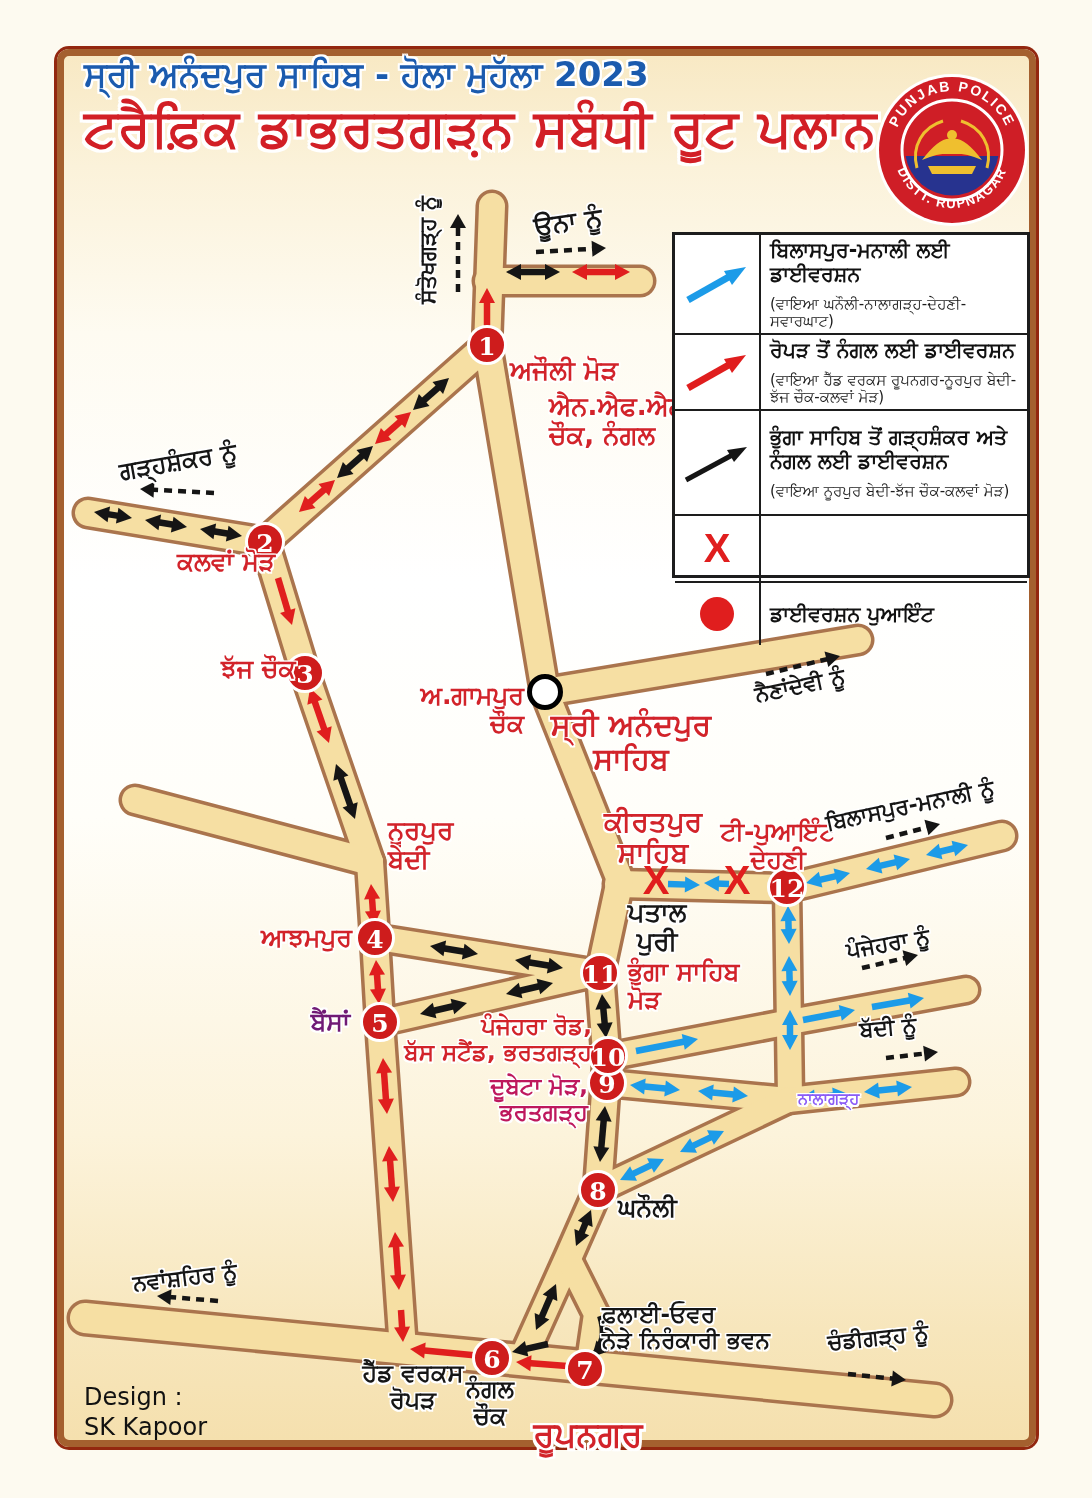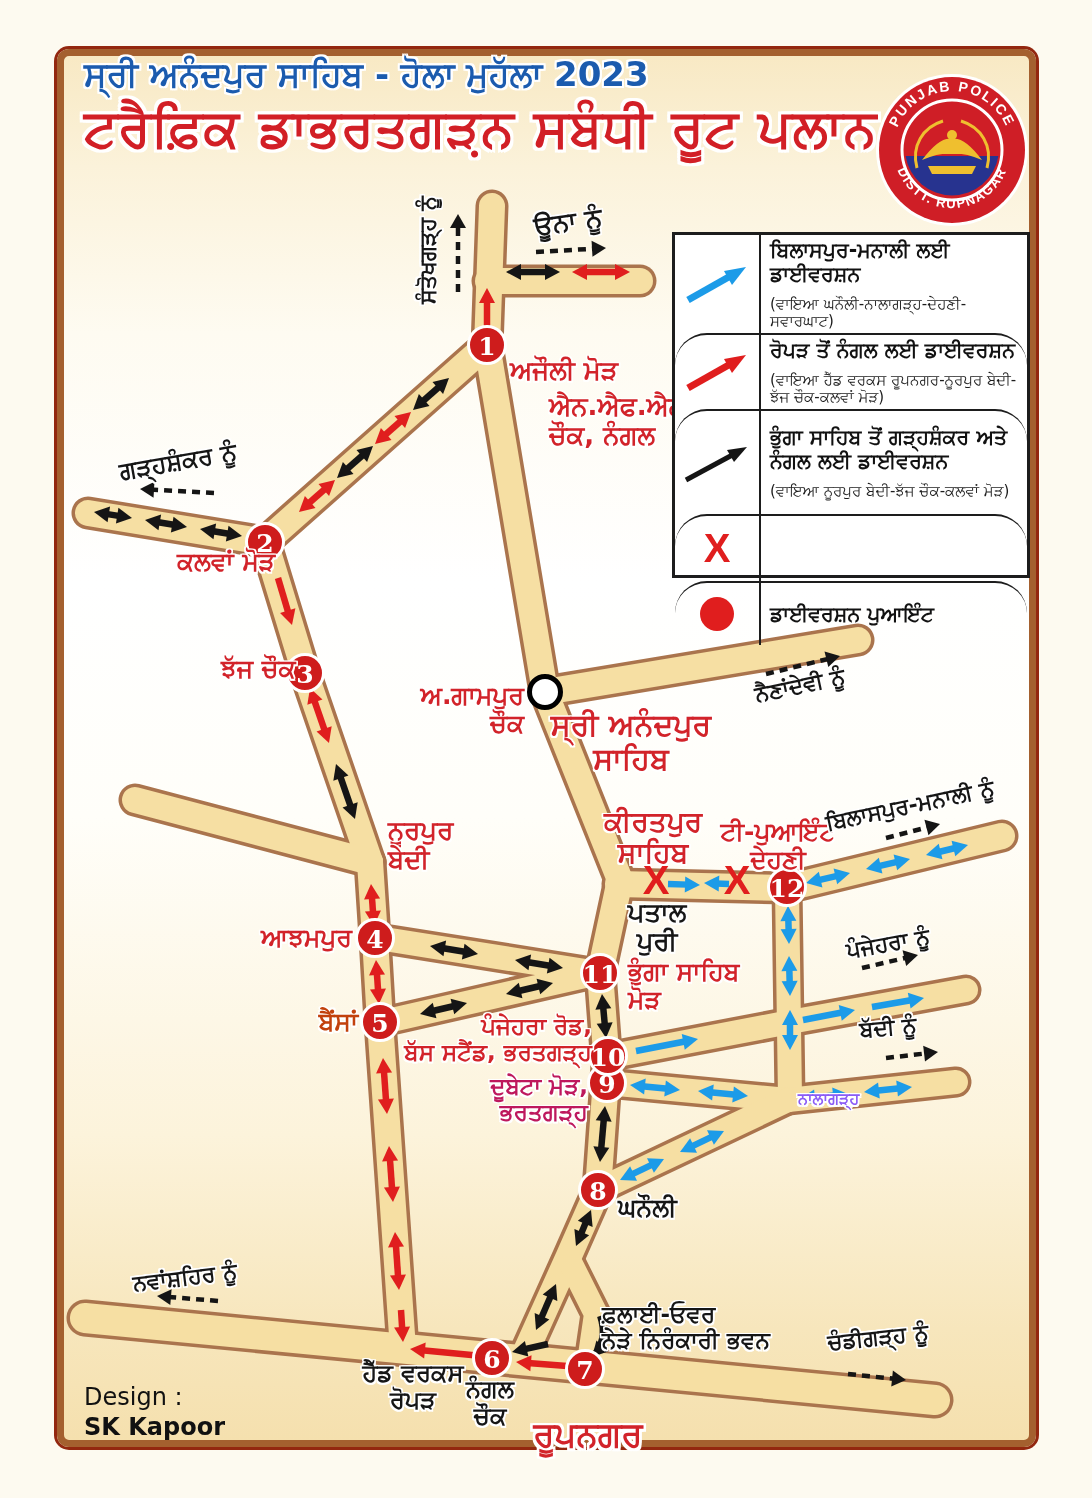--- a/index.html
+++ b/index.html
@@ -12,29 +12,29 @@
   #map-labels{position:absolute;left:0;top:0;width:1092px;height:1498px;pointer-events:none;}
   .mlabel{position:absolute;font-weight:bold;white-space:nowrap;line-height:1.12;
     text-shadow:-1.5px -1.5px 0 #fff,1.5px -1.5px 0 #fff,-1.5px 1.5px 0 #fff,1.5px 1.5px 0 #fff,-1.5px 0 0 #fff,1.5px 0 0 #fff,0 -1.5px 0 #fff,0 1.5px 0 #fff;}
   .mlabel.big-outline{text-shadow:-2.5px -2.5px 0 #fff,2.5px -2.5px 0 #fff,-2.5px 2.5px 0 #fff,2.5px 2.5px 0 #fff,-2.5px 0 0 #fff,2.5px 0 0 #fff,0 -2.5px 0 #fff,0 2.5px 0 #fff;margin-top:33px;}
   .hline1{position:absolute;left:84px;top:54px;font-size:34px;font-weight:bold;color:#1B5BAE;
     text-shadow:-2px -2px 0 #fff,2px -2px 0 #fff,-2px 2px 0 #fff,2px 2px 0 #fff,0 2px 0 #fff,0 -2px 0 #fff,2px 0 0 #fff,-2px 0 0 #fff;}
   .hline2{position:absolute;left:84px;top:98px;font-size:52px;font-weight:bold;color:#D21F26;letter-spacing:1px;
     text-shadow:-3px -3px 0 #fff,3px -3px 0 #fff,-3px 3px 0 #fff,3px 3px 0 #fff,0 3px 0 #fff,0 -3px 0 #fff,3px 0 0 #fff,-3px 0 0 #fff;}
   #legend{position:absolute;left:672px;top:232px;width:358px;height:346px;box-sizing:border-box;
     background:#fff;border:3px solid #1d1d1d;display:flex;flex-direction:column;}
-  .lrow{display:flex;flex:0 0 auto;border-top:2px solid #1d1d1d;border-radius:32px;}
+  .lrow{display:flex;flex:0 0 auto;border-top:2px solid #1d1d1d;}
   .lrow:first-child{border-top:none;}
   .licon{width:84px;flex:0 0 84px;border-right:2px solid #1d1d1d;display:flex;align-items:center;justify-content:center;}
   .ltext{flex:1;padding:3px 9px;display:flex;flex-direction:column;justify-content:center;}
   .ltitle{font-weight:bold;font-size:20.5px;color:#111;line-height:1.18;}
   .lsub{font-size:15px;color:#1c1c1c;line-height:1.12;margin-top:10px;}
   .lx{color:#E01E1E;font-weight:bold;font-size:40px;font-family:"Liberation Sans",sans-serif;line-height:1;}
   #credit{position:absolute;left:84px;top:1382px;color:#111;font-size:24px;line-height:1.25;}
-  #credit .c2{font-weight:bold;}
+  #credit .c2{font-weight:normal;}
   #badge{position:absolute;left:874px;top:72px;}
 </style>
 </head>
 <body>
 
 <div id="poster">
   <div id="frame"></div>
 
   <svg id="map-svg" width="1092" height="1498" viewBox="0 0 1092 1498">
       <polyline points="492,206 487,347" fill="none" stroke="#AA744D" stroke-width="33" stroke-linecap="round" stroke-linejoin="round"></polyline>
@@ -296,21 +296,21 @@
         <div>ਪਤਾਲ</div>
         <div>ਪੁਰੀ</div>
       </div>
       <div class="mlabel" style="left: 628px; top: 958px; color: rgb(210, 35, 42); font-size: 25px; text-align: left; transform: translate(0px, 0px);">
         <div>ਭੁੰਗਾ ਸਾਹਿਬ</div>
         <div>ਮੋੜ</div>
       </div>
       <div class="mlabel" style="left: 352px; top: 924px; color: rgb(210, 35, 42); font-size: 25px; text-align: right; transform: translate(-100%, 0px);">
         <div>ਆਝਮਪੁਰ</div>
       </div>
-      <div class="mlabel" style="left: 350px; top: 1008px; color: #c2410c; font-size: 25px; text-align: right; transform: translate(-100%, 0px); margin-left: 8px;">
+      <div class="mlabel" style="left: 350px; top: 1008px; color: #701a75; font-size: 25px; text-align: right; transform: translate(-100%, 0px);">
         <div>ਬੈਂਸਾਂ</div>
       </div>
       <div class="mlabel" style="left: 592px; top: 1014px; color: rgb(210, 35, 42); font-size: 23px; text-align: right; transform: translate(-100%, 0px);">
         <div>ਪੰਜੇਹਰਾ ਰੋਡ,</div>
         <div>ਬੱਸ ਸਟੈਂਡ, ਭਰਤਗੜ੍ਹ</div>
       </div>
       <div class="mlabel" style="left: 588px; top: 1074px; color: #be185d; font-size: 23px; text-align: right; transform: translate(-100%, 0px);">
         <div>ਦੂਬੇਟਾ ਮੋੜ,</div>
         <div>ਭਰਤਗੜ੍ਹ</div>
       </div>

